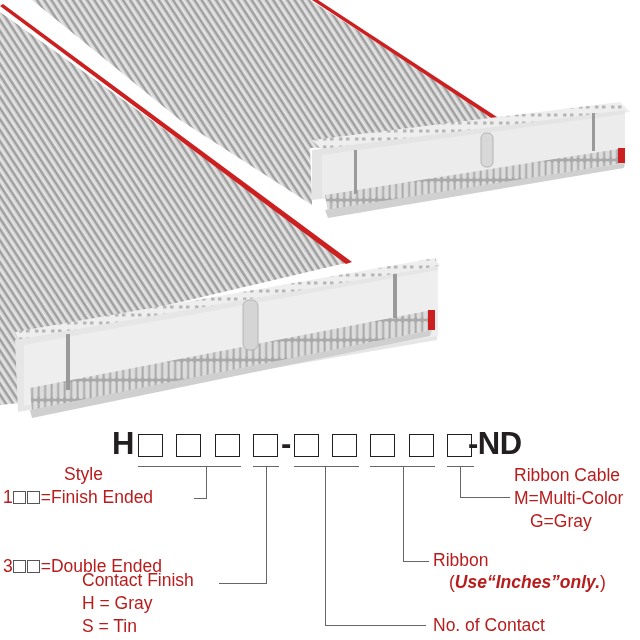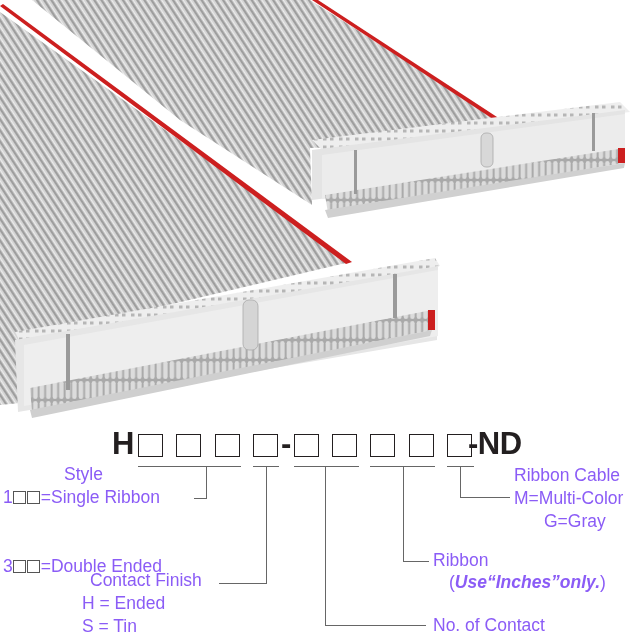--- a/index.html
+++ b/index.html
@@ -2,21 +2,21 @@
 <html><head>
   <meta charset="utf-8">
   <style>
     html, body { margin: 0; padding: 0; background: #ffffff; }
     body { width: 640px; height: 640px; position: relative; overflow: hidden;
            font-family: "Liberation Sans", sans-serif; color: #231f20; }
     #product-art { position: absolute; left: 0; top: 0; width: 640px; height: 425px; }
     .pn-letter { position: absolute; top: 427px; font-weight: bold; font-size: 31px; line-height: 34px; color: #231f20; letter-spacing: -0.5px; }
     .pn-box { position: absolute; top: 434px; width: 25px; height: 23px; border: 1.3px solid #231f20; box-sizing: border-box; background: #fff; }
     .line { position: absolute; background: #666; }
-    .label { position: absolute; font-size: 17.5px; line-height: 22px; color: #8b5cf6; white-space: nowrap; font-stretch: condensed; transform-origin: left top; }
+    .label { position: absolute; font-size: 17.5px; line-height: 22px; color: #b91c1c; white-space: nowrap; font-stretch: condensed; transform-origin: left top; }
     .mini-box { display: inline-block; width: 13px; height: 13px; border: 1px solid #555; box-sizing: border-box; vertical-align: -1px; margin-right: 1px; }
     .bold-italic { font-weight: bold; font-style: italic; }
   </style>
 </head>
 <body>
 
 <svg id="product-art" viewBox="0 0 640 425" xmlns="http://www.w3.org/2000/svg">
   <defs>
     <pattern id="ribs" patternUnits="userSpaceOnUse" width="6" height="6" patternTransform="rotate(-33)">
       <rect width="6" height="6" fill="#d2d2d2"></rect>
@@ -104,34 +104,34 @@
   <div class="line" style="left:403px; top:466px; width:1.3px; height:96px;"></div>
   <div class="line" style="left:403px; top:561px; width:26px; height:1.3px;"></div>
 
   <div class="line" style="left:447px; top:466px; width:27px; height:1.3px;"></div>
   <div class="line" style="left:460px; top:466px; width:1.3px; height:32px;"></div>
   <div class="line" style="left:460px; top:497px; width:50px; height:1.3px;"></div>
 </div>
 
 <div>
   <div class="label" style="left:64px; top:463px;">Style</div>
-  <div class="label" style="left:3px; top:486px;"><span>1</span><span class="mini-box"></span><span class="mini-box"></span><span>=Single Ribbon</span></div>
+  <div class="label" style="left:3px; top:486px;"><span>1</span><span class="mini-box"></span><span class="mini-box"></span><span>=Finish Ended</span></div>
   <div class="label" style="left:3px; top:509px;margin-top:46px;"><span>3</span><span class="mini-box"></span><span class="mini-box"></span><span>=Double Ended</span></div>
 </div>
 
 <div>
-  <div class="label" style="left:82px; top:569px;margin-left:8px;">Contact Finish</div>
-  <div class="label" style="left:82px; top:592px;">H = Ended</div>
+  <div class="label" style="left:82px; top:569px;">Contact Finish</div>
+  <div class="label" style="left:82px; top:592px;">H = Gray</div>
   <div class="label" style="left:82px; top:615px;">S = Tin</div>
 </div>
 
 <div>
   <div class="label" style="left:433px; top:549px;">Ribbon</div>
   <div class="label" style="left:449px; top:571px;"><span>(</span><span class="bold-italic">Use“Inches”only.</span><span>)</span></div>
 </div>
 
 <div class="label" style="left:433px; top:614px;">No. of Contact</div>
 
 <div>
   <div class="label" style="left:514px; top:464px;">Ribbon Cable</div>
   <div class="label" style="left:514px; top:487px;">M=Multi-Color</div>
-  <div class="label" style="left:544px; top:510px;">G=Gray</div>
+  <div class="label" style="left:530px; top:510px;">G=Gray</div>
 </div>
 
 </body></html>

